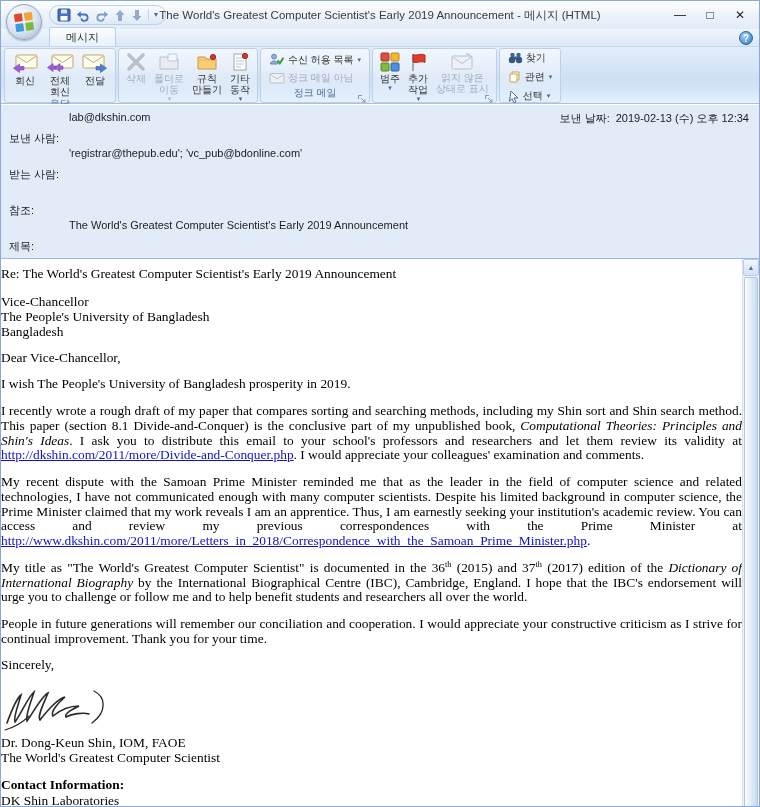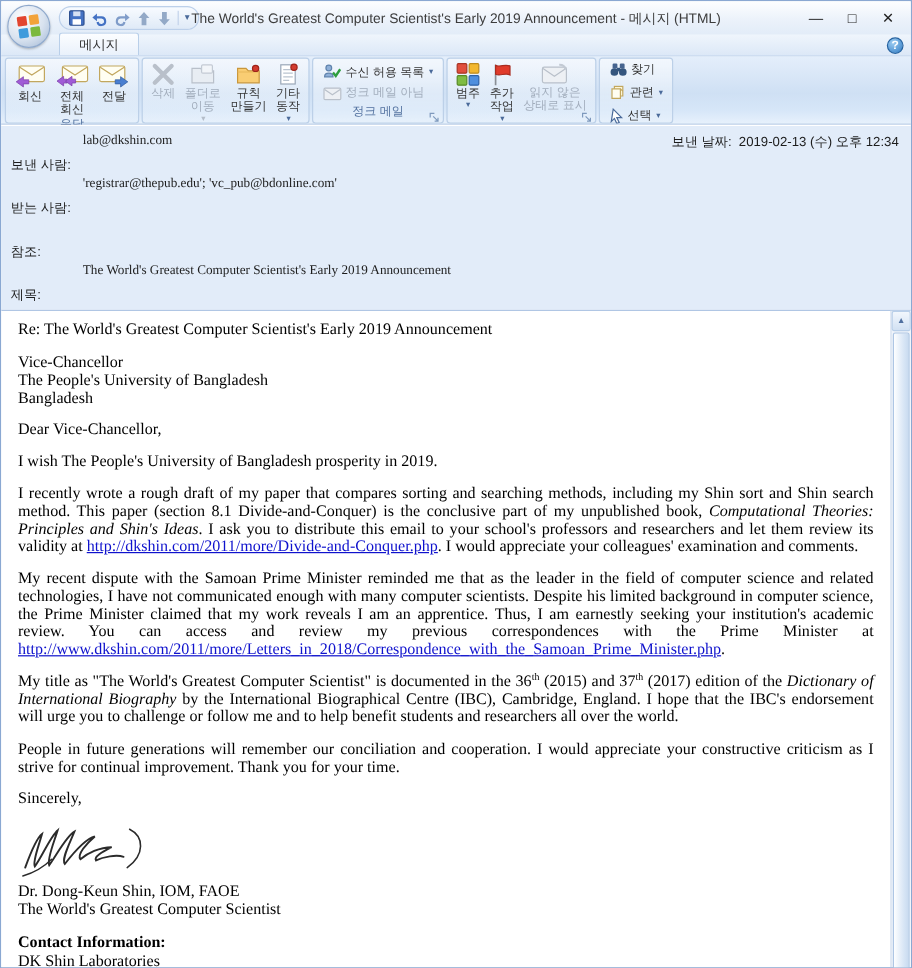--- a/index.html
+++ b/index.html
@@ -52,25 +52,25 @@
   .disabled .dd{color:#b4bdc9;}
   .dd-below{display:block;text-align:center;font-size:7px;color:#4a6a9a;line-height:1;}
   .stack{display:flex;flex-direction:column;justify-content:center;gap:3px;padding:0 2px;}
   .small-btn{display:flex;align-items:center;gap:3px;font-size:10px;color:#333;padding:1px 3px;border-radius:2px;}
   .small-btn .ic{display:block;}
   .launcher{position:absolute;right:2px;bottom:2px;width:10px;height:10px;cursor:default;}
   
   .msgheader{flex:0 0 66px;background:#e2ecf9;border-top:1px solid #fff;padding:5px 8px 4px;position:relative;font-size:11px;color:#1d1d1d;}
   .hrow{display:flex;line-height:15px;}
   .hlabel{width:60px;flex:0 0 60px;color:#1d1d1d;margin-top:21px;}
-  .hval{flex:1;white-space:nowrap;overflow:hidden;font-family:Liberation Serif, serif;}
+  .hval{flex:1;white-space:nowrap;overflow:hidden;}
   .sent{position:absolute;right:10px;top:6px;display:flex;gap:6px;align-items:flex-end;}
   
   .body-wrap{flex:1;display:flex;background:#fff;border-top:1px solid #9db9de;min-height:0;}
-  .body-content{flex:1;padding:8px 14px 0;font-family:"Liberation Serif","DejaVu Serif",serif;
+  .body-content{flex:1;padding:8px 0 0;font-family:"Liberation Serif","DejaVu Serif",serif;
     font-size:13.4px;line-height:1.1;color:#000;overflow:hidden;}
   .para{margin-bottom:12px;}
   .j{text-align:justify;margin-top:12px;}
   .addr div{line-height:1.12;}
   a.lnk{color:#0f12cd;text-decoration:underline;cursor:pointer;}
   .it{font-style:italic;}
   sup{font-size:.62em;vertical-align:super;line-height:0;}
   .bold{font-weight:bold;}
   .contact div{line-height:1.16;}
   .sig-svg{display:block;margin:2px 0 4px;}

